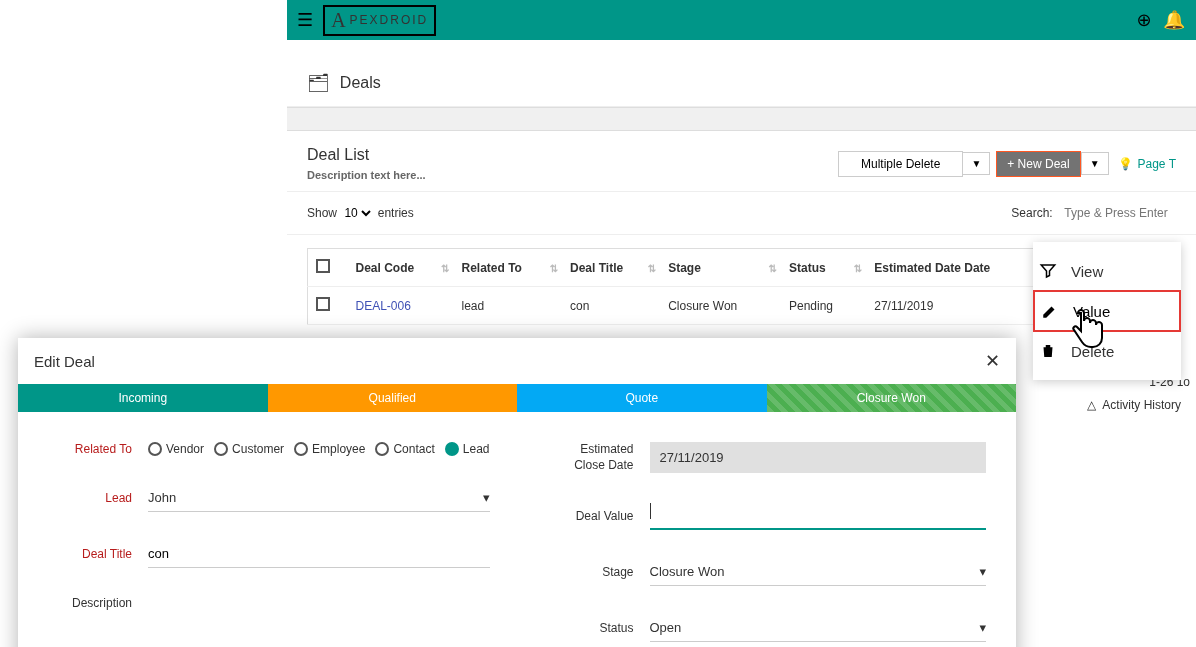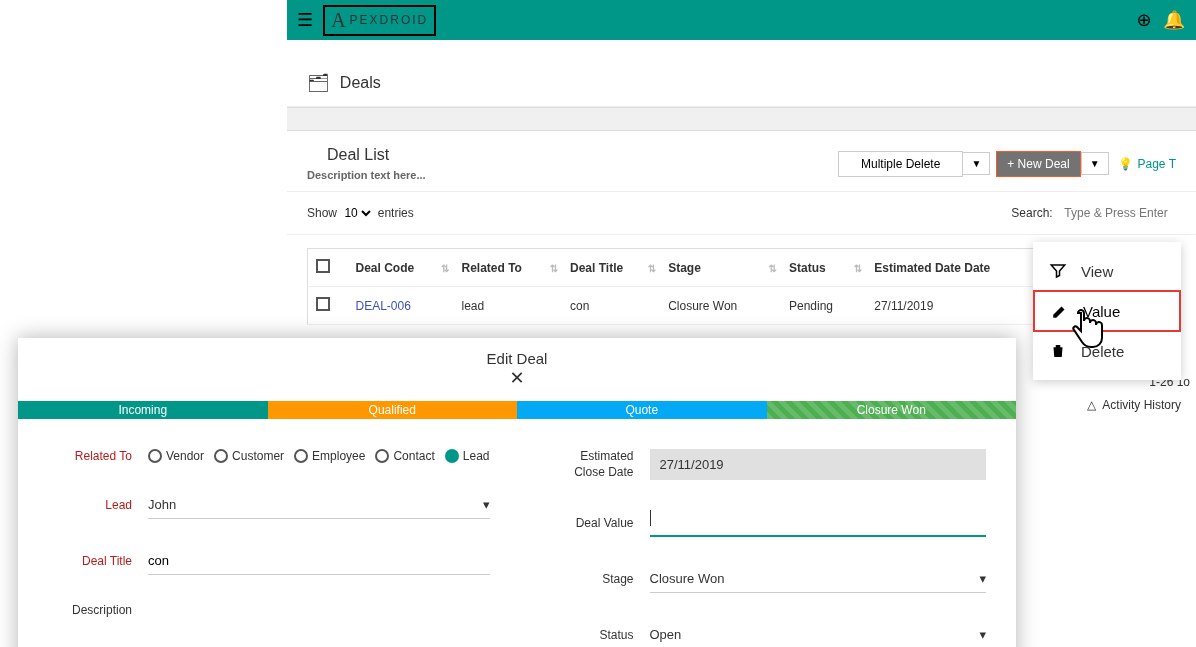--- a/index.html
+++ b/index.html
@@ -14,21 +14,21 @@
 .header-icon { font-size: 18px; color: #000; }
 
 .section-top { position: absolute; left: 287px; top: 60px; right: 0; }
 .deals-bar { background: #fff; padding: 12px 20px; border-bottom: 1px solid #eee; display: flex; align-items: center; gap: 10px; }
 .deals-icon { font-size: 18px; }
 .deals-title { font-size: 16px; }
 
 .gray-sep { height: 24px; background: #f0f0f0; border-top: 1px solid #ddd; border-bottom: 1px solid #ddd; }
 
 .list-header { background: #fff; padding: 15px 20px 10px; display: flex; justify-content: space-between; border-bottom: 1px solid #eee; }
-.list-title { font-size: 16px; margin-bottom: 5px; margin-left: 20px; }
+.list-title { font-size: 16px; margin-bottom: 5px; }
 .list-desc { font-size: 11px; color: #666; font-weight: bold; }
 .list-actions { display: flex; align-items: center; gap: 0; }
 .btn-multi { border: 1px solid #ccc; background: #fff; padding: 5px 22px; font-size: 12px; }
 .btn-caret { border: 1px solid #ccc; border-left: none; background: #fff; padding: 5px 8px; font-size: 10px; }
 .btn-new { background: #737373; color: #fff; border: 1px solid #ff5722; padding: 5px 10px; margin-left: 6px; font-size: 12px; }
 .btn-new-caret { border: 1px solid #ccc; background: #fff; padding: 5px 8px; font-size: 10px; }
 .page-tips { color: #009688; margin-left: 10px; font-size: 12px; display: flex; align-items: center; gap: 4px; }
 
 .table-controls { background: #fff; padding: 10px 20px; display: flex; justify-content: space-between; align-items: center; border-bottom: 1px solid #eee; font-size: 12px; }
 .show-entries select { border: none; background: transparent; font-size: 12px; }
@@ -38,32 +38,32 @@
 table { width: 100%; border-collapse: collapse; border: 1px solid #ddd; }
 th, td { text-align: left; padding: 10px 8px; border-bottom: 1px solid #eee; font-size: 12px; }
 th { font-weight: bold; position: relative; }
 .sort-icon { position: absolute; right: 4px; top: 50%; transform: translateY(-50%); color: #bbb; font-size: 10px; }
 .deal-link { color: #3f51b5; }
 .checkbox { width: 14px; height: 14px; border: 2px solid #555; display: inline-block; }
 
 .footer-pagination { position: absolute; right: 6px; top: 375px; font-size: 12px; color: #333; }
 
 .context-menu { position: absolute; right: 15px; top: 242px; background: #fff; box-shadow: 0 2px 10px rgba(0,0,0,0.2); width: 148px; z-index: 50; padding: 10px 0; }
-.context-item { display: flex; align-items: center; gap: 14px; padding: 10px 16px; font-size: 15px; cursor: pointer; }
+.context-item { display: flex; align-items: center; gap: 14px; padding: 10px 6px; font-size: 15px; cursor: pointer; }
 .context-item.sel { border: 2px solid #e53935; color: #000; }
 .context-item svg { width: 18px; height: 18px; }
 .activity-link { position: absolute; right: 15px; top: 398px; font-size: 12px; color: #333; display: flex; align-items: center; gap: 6px; }
 .cursor-hand { position: absolute; right: 90px; top: 308px; z-index: 60; }
 
 .modal { position: absolute; left: 18px; top: 338px; width: 998px; background: #fff; box-shadow: 0 0 20px rgba(0,0,0,0.3); z-index: 40; }
-.modal-head { display: flex; justify-content: space-between; align-items: center; padding: 12px 16px; flex-direction: column; }
+.modal-head { display: flex; justify-content: space-between; align-items: center; padding: 12px 16px; }
 .modal-title { font-size: 15px; }
 .close-x { font-size: 18px; cursor: pointer; }
 
-.stage-bar { display: flex; height: 18px; }
+.stage-bar { display: flex; height: 28px; }
 .stage-seg { flex: 1; color: #fff; display: flex; align-items: center; justify-content: center; font-size: 12px; }
 .seg-incoming { background: #009688; }
 .seg-qualified { background: #ff9800; }
 .seg-quote { background: #03a9f4; }
 .seg-closure { background: #4caf50; background-image: repeating-linear-gradient(45deg, rgba(255,255,255,0.15) 0 5px, transparent 5px 10px); }
 
 .form-body { padding: 30px 30px 10px; display: flex; gap: 60px; }
 .form-col { flex: 1; }
 .form-row { display: flex; align-items: center; margin-bottom: 28px; }
 .form-label { width: 100px; text-align: right; padding-right: 16px; font-size: 12px; color: #b71c1c; }

